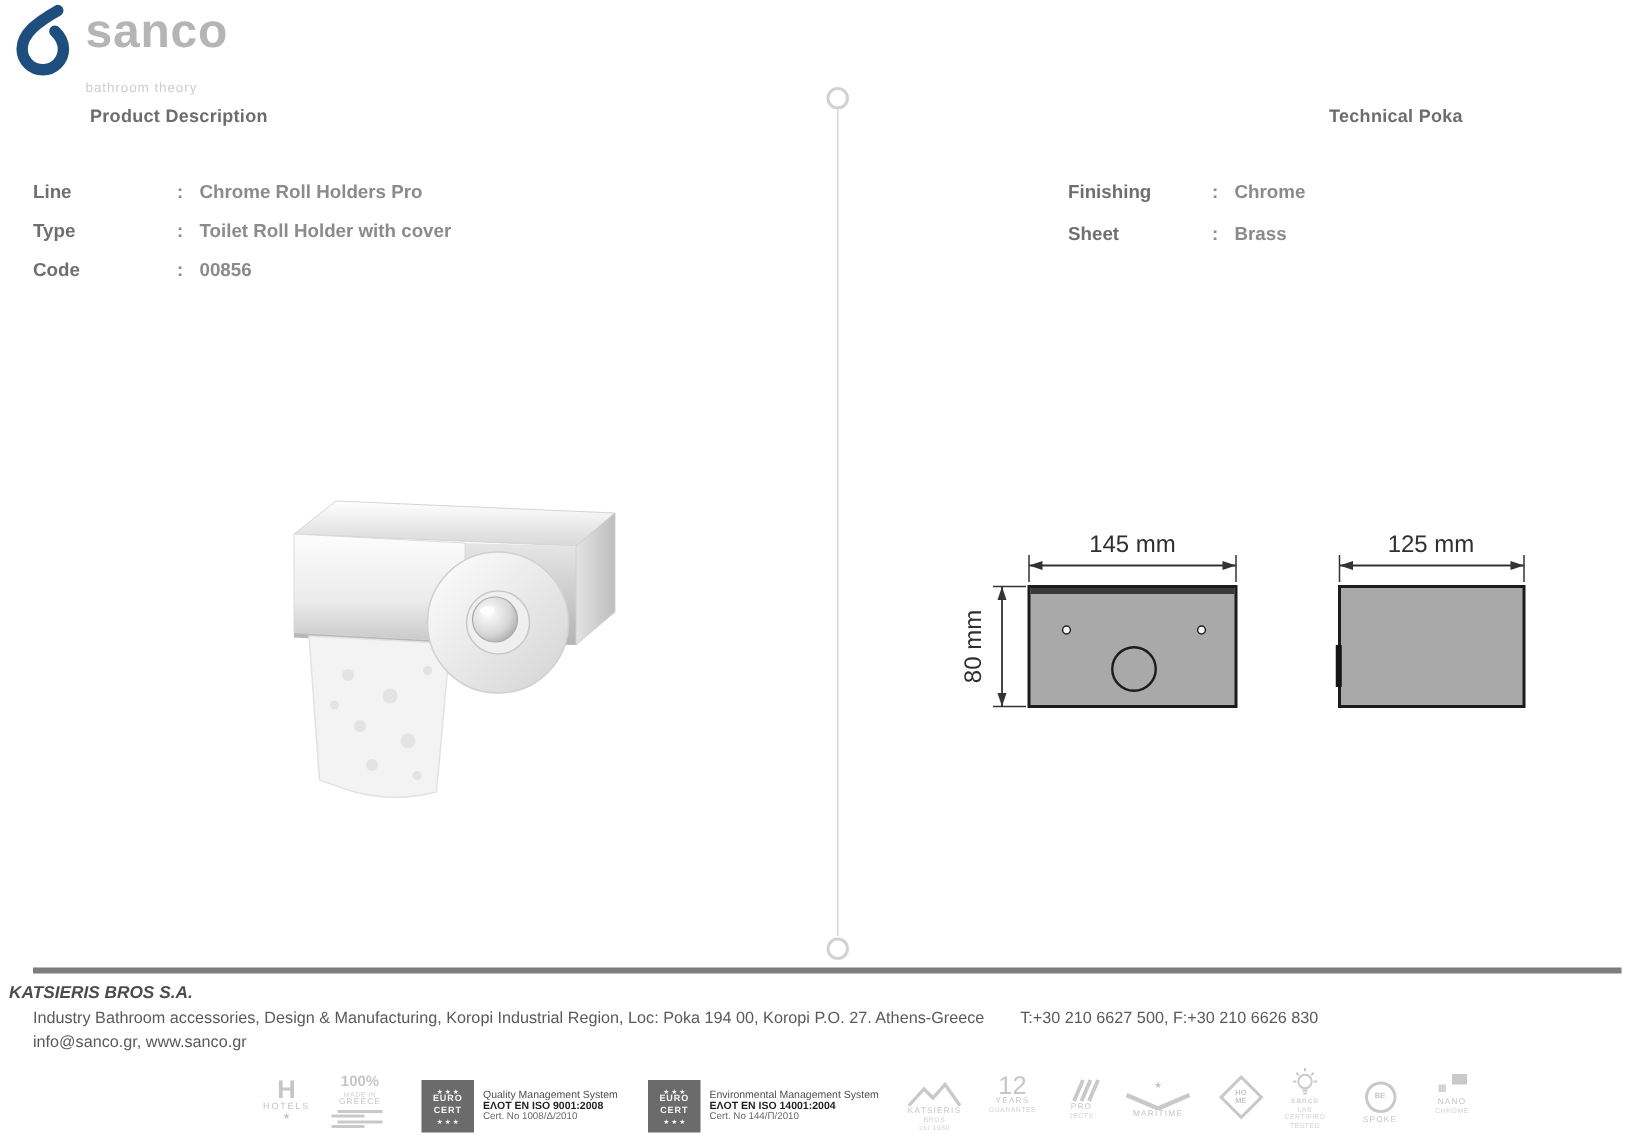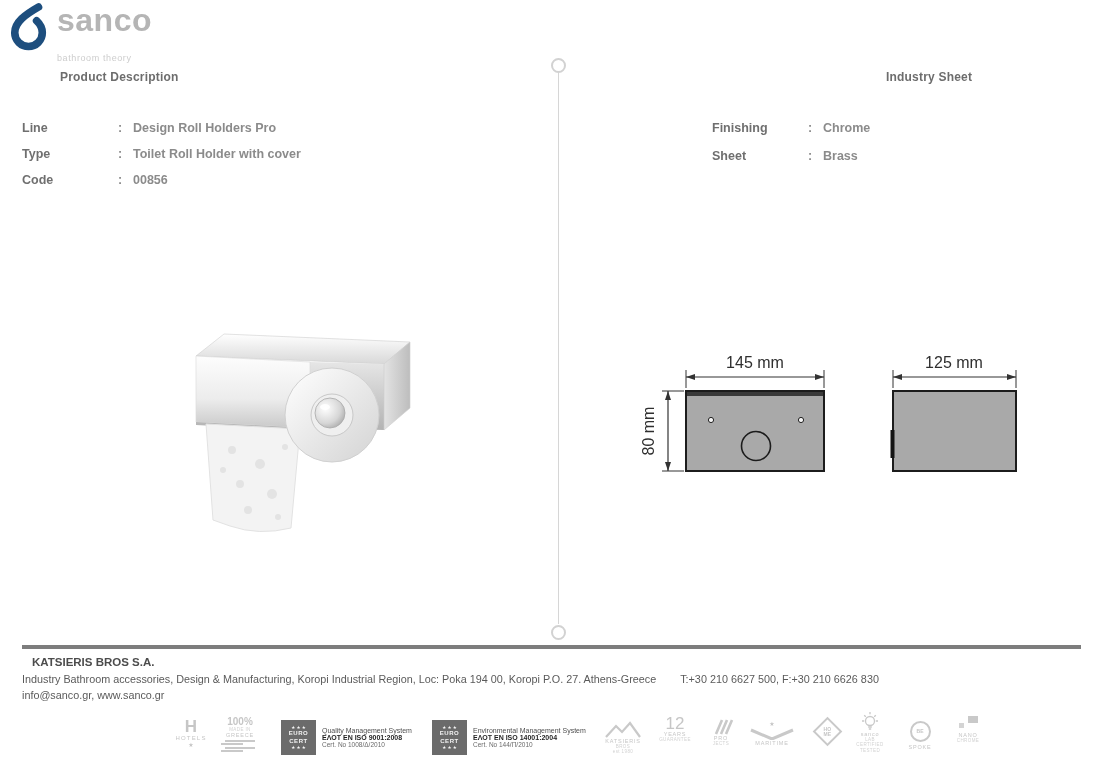--- a/index.html
+++ b/index.html
@@ -32,21 +32,21 @@
   #dot-top{left:551px;top:58px;}
   #dot-bottom{left:551px;top:625px;}
 
   
   .product-svg{position:absolute;left:160px;top:312px;width:282px;height:238px;}
   .drawing-svg{position:absolute;left:618px;top:340px;width:472px;height:150px;}
   .dim-text{font-family:"Liberation Sans",sans-serif;font-size:16px;fill:#2f2f2f;}
 
   
   .footer-bar{position:absolute;left:22px;top:645px;width:1059px;height:4px;background:#7d7d7d;}
-  .company{position:absolute;left:32px;top:656px;font-size:11.5px;font-weight:bold;color:#4c4c4c;}
+  .company{position:absolute;left:6px;top:656px;font-size:11.5px;font-weight:bold;color:#4c4c4c;font-style:italic;}
   .address{position:absolute;left:22px;top:673px;font-size:10.8px;color:#5a5a5a;}
   .address .phones{margin-left:24px;}
   .weblinks{position:absolute;left:22px;top:689px;font-size:10.8px;color:#5a5a5a;}
 
   
   .badge{position:absolute;color:#c6c6c6;text-align:center;line-height:1.15;}
   .h-glyph{font-size:17px;font-weight:bold;line-height:16px;}
   .b-label6{font-size:6px;letter-spacing:1.2px;}
   .b-label5{font-size:5.5px;letter-spacing:.8px;}
   .b-tiny{font-size:4.5px;letter-spacing:.4px;color:#d2d2d2;}
@@ -95,27 +95,27 @@
     <svg class="logo-drop" viewBox="0 0 40 50">
       <path d="M30 4 C 16 12 5 20 5 31 a 14.5 14.5 0 0 0 29 0 c 0 -5.5 -2.8 -9.5 -6 -12.5" fill="none" stroke="#1d4e7e" stroke-width="8" stroke-linecap="round"></path>
     </svg>
     <div>
       <div class="brand">sanco</div>
       <div class="tagline">bathroom theory</div>
     </div>
   </div>
 
   <div class="section-title" id="pd-title">Product Description</div>
-  <div class="section-title" id="ts-title">Industry Sheet</div>
+  <div class="section-title" id="ts-title">Technical Poka</div>
 
   <div class="fields" id="left-fields">
     <div class="frow">
       <span class="flabel">Line</span>
       <span class="fcolon">:</span>
-      <span class="fvalue">Design Roll Holders Pro</span>
+      <span class="fvalue">Chrome Roll Holders Pro</span>
     </div>
     <div class="frow">
       <span class="flabel">Type</span>
       <span class="fcolon">:</span>
       <span class="fvalue">Toilet Roll Holder with cover</span>
     </div>
     <div class="frow">
       <span class="flabel">Code</span>
       <span class="fcolon">:</span>
       <span class="fvalue">00856</span>

